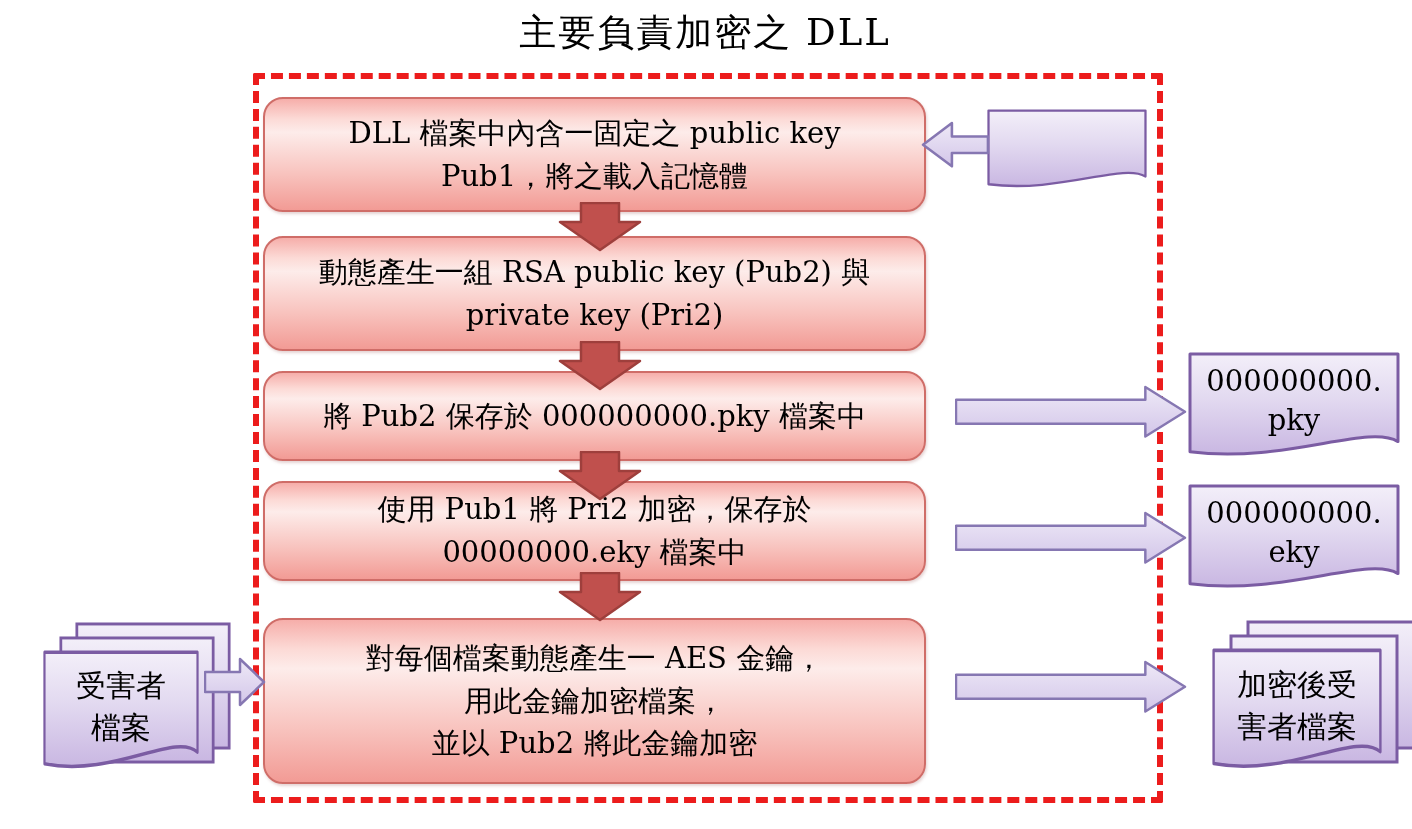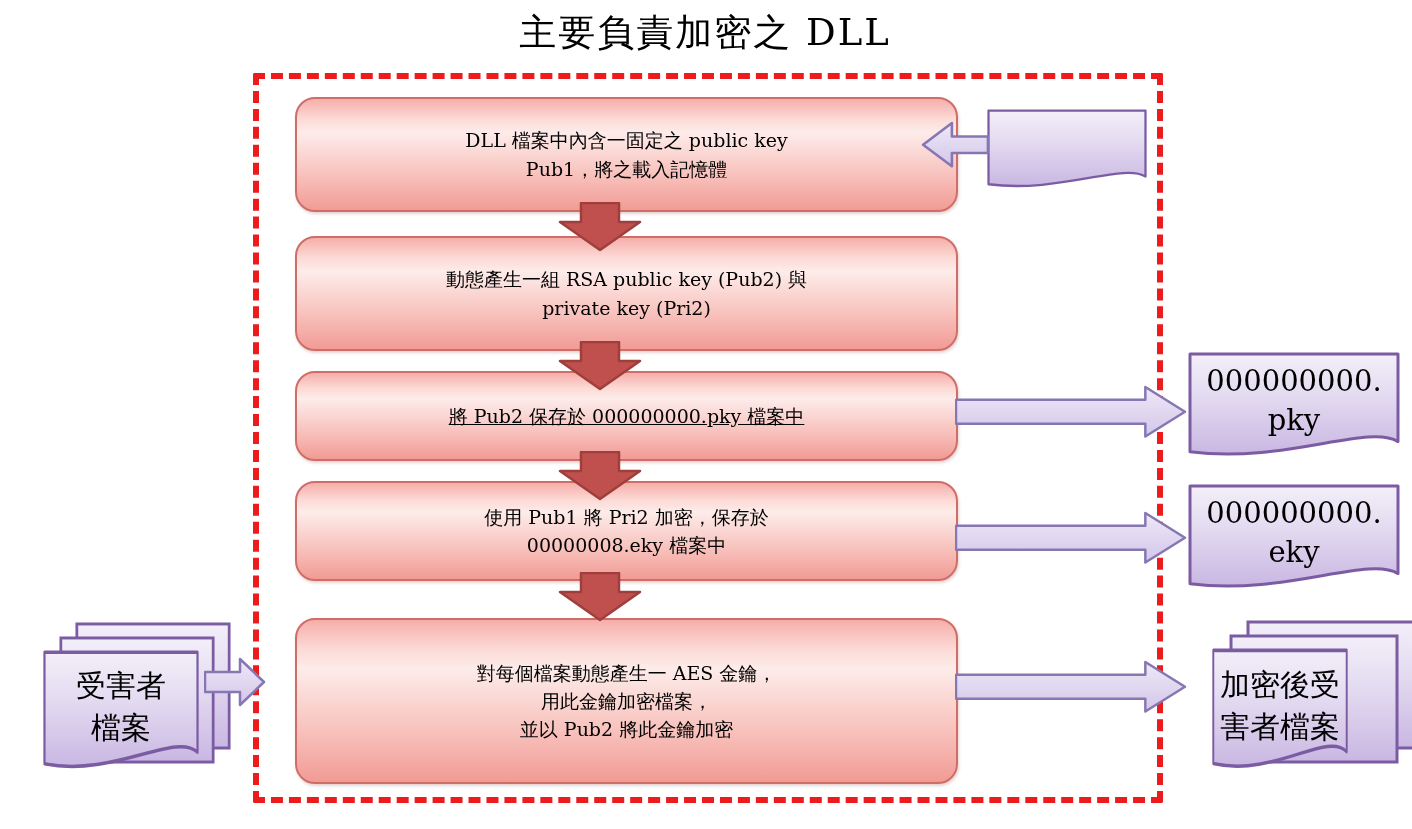--- a/index.html
+++ b/index.html
@@ -13,31 +13,31 @@
     left:253px;top:8px;width:904px;height:52px;
     text-align:center;font-size:37px;letter-spacing:2px;
   }
   
   .dashed-frame{
     left:253px;top:73px;width:898px;height:718px;
     border:6px dashed #ec1c1c;border-radius:2px;
   }
   
   .step{
-    left:295px;width:663px;
+    left:263px;width:663px;
     border:2px solid #cf6d68;border-radius:20px;
     background:linear-gradient(180deg,#f6aeaa 0%,#fcdad6 18%,#fdecea 30%,#f8c2bd 68%,#f29b95 100%);
     box-shadow:1px 2px 3px rgba(150,80,80,.25);
     display:flex;align-items:center;justify-content:center;
-    text-align:center;font-size:19px;line-height:1.48;white-space:pre-line;
+    text-align:center;font-size:29px;line-height:1.48;white-space:pre-line;
     box-sizing:border-box;z-index:1;
   }
   .step1{top:97px;height:115px;}
   .step2{top:236px;height:115px;}
-  .step3{top:371px;height:90px;text-decoration:underline;}
+  .step3{top:371px;height:90px;}
   .step4{top:481px;height:100px;}
   .step5{top:618px;height:166px;}
   
   .dArr{left:558px;width:84px;height:50px;z-index:2;}
   .dArr1{top:202px;} .dArr2{top:341px;} .dArr3{top:451px;} .dArr4{top:572px;}
   
   .rArr{left:955px;width:232px;height:58px;z-index:2;}
   .rArr1{top:383px;} .rArr2{top:509px;} .rArr3{top:658px;}
   
   .lArr{left:921px;top:121px;width:68px;height:48px;z-index:2;}
@@ -63,21 +63,21 @@
   .stack .front .doc-label{
     position:absolute;left:0;top:0;right:0;bottom:12%;
     display:flex;align-items:center;justify-content:center;
     text-align:center;font-size:30px;line-height:1.4;white-space:pre-line;
   }
   .stack-victim .back {left:33px;top:0;width:156px;height:128px;}
   .stack-victim .mid  {left:17px;top:14px;width:156px;height:128px;}
   .stack-victim .front{left:1px;top:28px;width:156px;height:130px;}
   .stack-enc .back {left:34px;top:0;width:170px;height:130px;}
   .stack-enc .mid  {left:17px;top:14px;width:170px;height:130px;}
-  .stack-enc .front{left:0;top:28px;width:136px;height:132px;}
+  .stack-enc .front{left:0;top:28px;width:170px;height:132px;}
   .defs-holder{position:absolute;width:0;height:0;overflow:hidden;}
 </style>
 </head>
 <body>
 
 <svg class="defs-holder" aria-hidden="true">
   <defs>
     <linearGradient id="gDoc" x1="0" y1="0" x2="0" y2="1">
       <stop offset="0" stop-color="#f3eff9"></stop>
         <stop offset="0.45" stop-color="#e2d9f0"></stop>
@@ -93,21 +93,21 @@
 <div class="abs title">主要負責加密之 DLL</div>
 
 <div class="abs dashed-frame"></div>
 
 <div class="abs step step1">DLL 檔案中內含一固定之 public key
 Pub1，將之載入記憶體</div>
 <div class="abs step step2">動態產生一組 RSA public key (Pub2) 與
 private key (Pri2)</div>
 <div class="abs step step3">將 Pub2 保存於 000000000.pky 檔案中</div>
 <div class="abs step step4">使用 Pub1 將 Pri2 加密，保存於
-00000008.eky 檔案中</div>
+00000000.eky 檔案中</div>
 <div class="abs step step5">對每個檔案動態產生一 AES 金鑰，
 用此金鑰加密檔案，
 並以 Pub2 將此金鑰加密</div>
 
 <div class="abs dArr dArr1">
   <svg viewBox="0 0 84 50" preserveAspectRatio="none">
       <path d="M23,1 H61 V20 H82 L42,48 L2,20 H23 Z" fill="#c0504d" stroke="#9e3f3c" stroke-width="2.5" stroke-linejoin="round"></path>
     </svg>
 </div>
 <div class="abs dArr dArr2">

